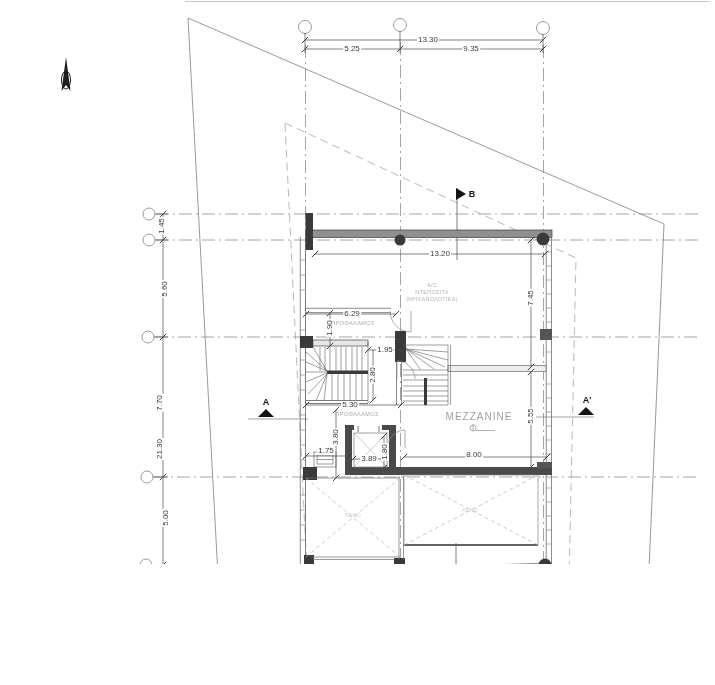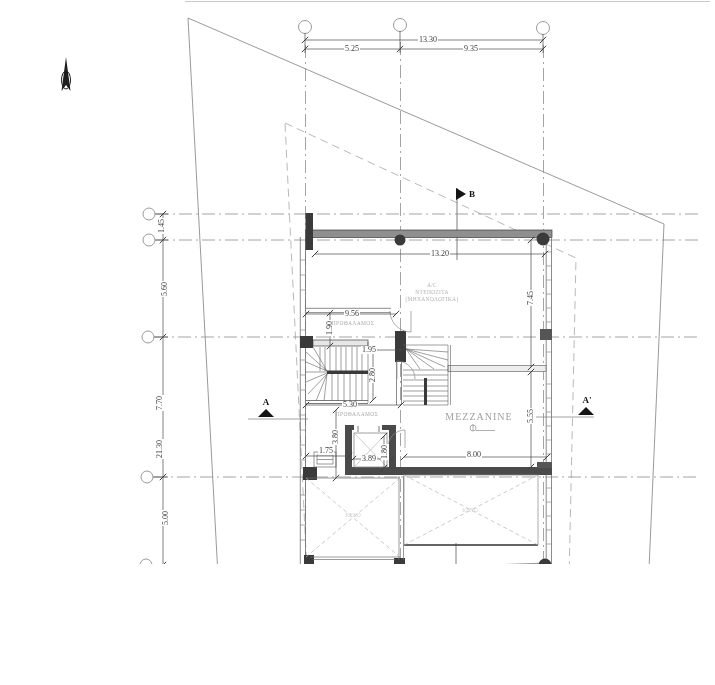--- a/index.html
+++ b/index.html
@@ -1,17 +1,17 @@
 <!DOCTYPE html>
 <html><head>
 <meta charset="utf-8">
 <style>
   html,body{margin:0;padding:0;background:#ffffff;}
   .canvas{position:relative;width:715px;height:564px;background:#fff;overflow:hidden;
-          font-family:Liberation Serif, serif;}
+          font-family:Liberation Sans, sans-serif;}
   svg{position:absolute;left:0;top:0;}
   .lb{position:absolute;transform:translate(-50%,-50%);font-size:8px;color:#3a3a3a;
       background:#fff;padding:0 1px;line-height:1;white-space:nowrap;}
   .lb.v{transform:translate(-50%,-50%) rotate(-90deg);}
   .lb.room{font-size:5.5px;color:#aaaaaa;background:transparent;letter-spacing:.4px;}
   .lb.mezz{font-size:10px;color:#9f9f9f;background:transparent;letter-spacing:1px;}
   .lb.faint{font-size:5.5px;color:#cfcfcf;background:transparent;}
   .lb.sect{font-size:9px;font-weight:bold;color:#141414;background:transparent;}
   .ac{position:absolute;left:432px;top:293px;transform:translate(-50%,-50%);
       text-align:center;font-size:5.5px;color:#b3b3b3;line-height:1.3;letter-spacing:.3px;}
@@ -339,23 +339,23 @@
 
 <div class="lb v" style="left:162px;top:226px">1.45</div>
 <div class="lb v" style="left:165px;top:289px">5.60</div>
 <div class="lb v" style="left:160px;top:403px">7.70</div>
 <div class="lb v" style="left:160px;top:449px">21.30</div>
 <div class="lb v" style="left:166px;top:518px">5.00</div>
 <div class="lb v" style="left:160px;top:576px">1.55</div>
 
 <div class="lb" style="left:440px;top:254px">13.20</div>
 <div class="lb v" style="left:531px;top:298px">7.45</div>
-<div class="lb" style="left:352px;top:314px">9.56</div>
+<div class="lb" style="left:352px;top:314px">6.29</div>
 <div class="lb v" style="left:330px;top:328px">1.90</div>
-<div class="lb" style="left:369px;top:350px">1.95</div>
+<div class="lb" style="left:385px;top:350px">1.95</div>
 <div class="lb v" style="left:373px;top:375px">2.80</div>
 <div class="lb" style="left:350px;top:405px">5.30</div>
 <div class="lb v" style="left:336px;top:437px">3.80</div>
 <div class="lb" style="left:326px;top:451px">1.75</div>
 <div class="lb" style="left:369px;top:459px">3.89</div>
 <div class="lb v" style="left:385px;top:452px">1.80</div>
 <div class="lb v" style="left:531px;top:416px">5.55</div>
 <div class="lb" style="left:474px;top:455px">8.00</div>
 
 <div class="ac">

